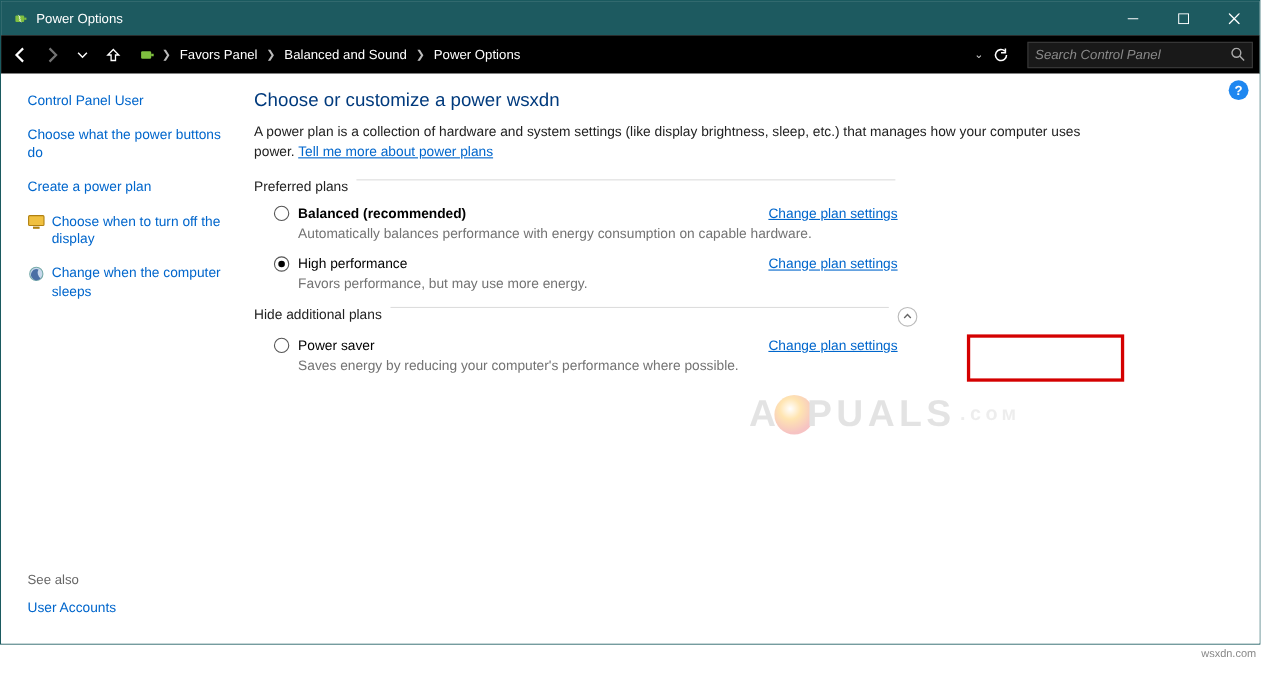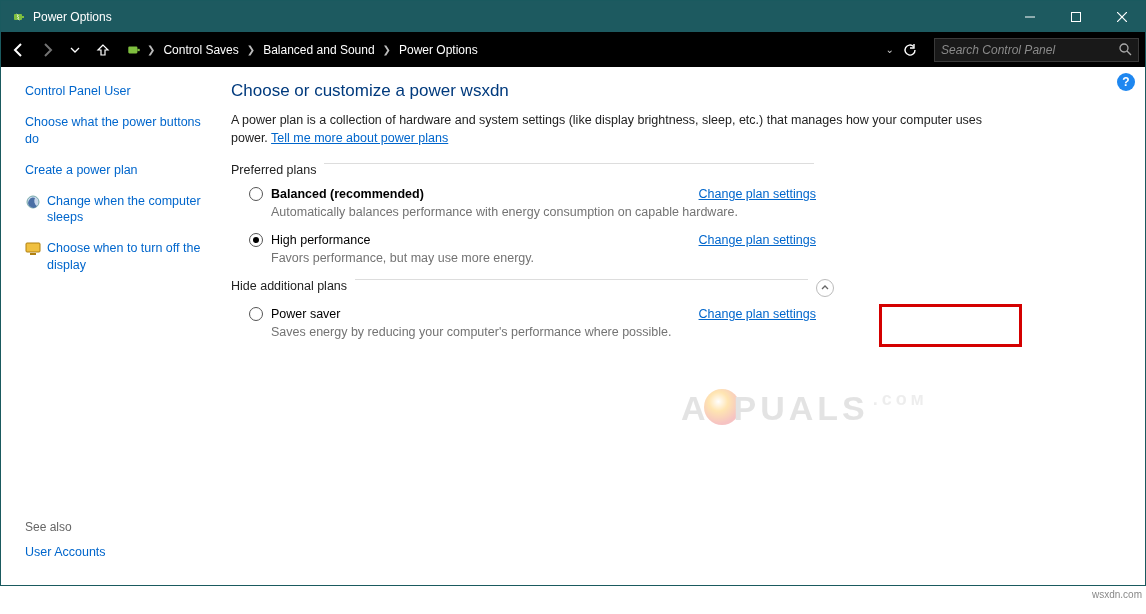--- a/index.html
+++ b/index.html
@@ -51,21 +51,21 @@
   .plan-head .radio .dot { width:6px; height:6px; border-radius:50%; background:#000; }
   .plan-name { font-weight:600; color:#000; }
   .plan-name.normal { font-weight:400; }
   .plan-head .change { margin-left:auto; color:#0066cc; font-size:12.5px; }
   .plan-desc { margin-left:22px; color:#737373; margin-top:4px;}
 
   .highlight-box { position:absolute; border:3px solid #d40000; width:143px; height:43px; left:668px; top:237px; pointer-events:none; }
 
   .help-badge { position:absolute; top:6px; right:10px; width:18px; height:18px; background:#1e87f0; color:#fff; border-radius:50%; font-size:12px; font-weight:bold; display:flex; align-items:center; justify-content:center; }
 
-  .watermark { position:absolute; left:470px; top:290px; font-size:34px; font-weight:700; color:#c9c9c9; letter-spacing:4px; pointer-events:none; user-select:none; display:flex; opacity:.5;margin-top:32px;}
+  .watermark { position:absolute; left:470px; top:290px; font-size:34px; font-weight:700; color:#c9c9c9; letter-spacing:4px; pointer-events:none; user-select:none; display:flex; align-items:center; opacity:.5;}
   .watermark .av { width:36px; height:36px; background:radial-gradient(circle at 40% 35%, #fff 0, #fc6 30%, #e88 70%); border-radius:50%; margin:0 -6px;}
 
   .attr { position:absolute; right:4px; bottom:14px; font-size:10px; color:#888; }
 </style>
 </head>
 <body>
 
 <div class="window">
 
   <div class="titlebar">
@@ -118,21 +118,21 @@
       </div>
 
     <div class="addr">
       <span class="battery-icon">
         <svg width="16" height="16" viewBox="0 0 14 14">
             <rect x="2" y="4" width="8" height="6" rx="1" fill="#7fbf3f"></rect>
             <rect x="10" y="6" width="2" height="2" fill="#7fbf3f"></rect>
           </svg>
       </span>
       <span class="chev">❯</span>
-      <span class="seg">Control Saves</span>
+      <span class="seg">Favors Panel</span>
       <span class="chev">❯</span>
       <span class="seg">Balanced and Sound</span>
       <span class="chev">❯</span>
       <span class="seg">Power Options</span>
     </div>
 
     <div class="refresh-group">
       <span class="chev" style="color:#ccc;font-size:10px;">⌄</span>
       <div class="navbtn">
           <svg width="14" height="14" viewBox="0 0 14 14">
@@ -154,31 +154,31 @@
   <div class="body">
 
     <div class="help-badge">?</div>
 
     <div class="sidebar">
       <a href="#">Control Panel User</a>
       <a href="#">Choose what the power buttons do</a>
       <a href="#">Create a power plan</a>
       <div class="row">
         <span class="ic"><svg width="16" height="16" viewBox="0 0 16 16">
+              <rect x="1" y="2" width="14" height="9" rx="1" fill="#f0c040" stroke="#b08010"></rect>
+              <rect x="5" y="12" width="6" height="2" fill="#b08010"></rect>
+            </svg></span>
+        <a href="#">Choose when to turn off the display</a>
+      </div>
+      <div class="row">
+        <span class="ic"><svg width="16" height="16" viewBox="0 0 16 16">
               <circle cx="8" cy="8" r="6" fill="#c8d8ec" stroke="#7aa"></circle>
               <path d="M10 4a5 5 0 1 0 2 8 6 6 0 0 1-2-8z" fill="#4a6fa5"></path>
             </svg></span>
         <a href="#">Change when the computer sleeps</a>
-      </div>
-      <div class="row">
-        <span class="ic"><svg width="16" height="16" viewBox="0 0 16 16">
-              <rect x="1" y="2" width="14" height="9" rx="1" fill="#f0c040" stroke="#b08010"></rect>
-              <rect x="5" y="12" width="6" height="2" fill="#b08010"></rect>
-            </svg></span>
-        <a href="#">Choose when to turn off the display</a>
       </div>
       <div class="spacer"></div>
       <div class="seealso-h">See also</div>
       <a href="#" class="seealso-l">User Accounts</a>
     </div>
 
     <div class="main">
       <h1>Choose or customize a power wsxdn</h1>
       <p class="desc">
         <span>A power plan is a collection of hardware and system settings (like display brightness, sleep, etc.) that manages how your computer uses power. </span><a href="#">Tell me more about power plans</a>

